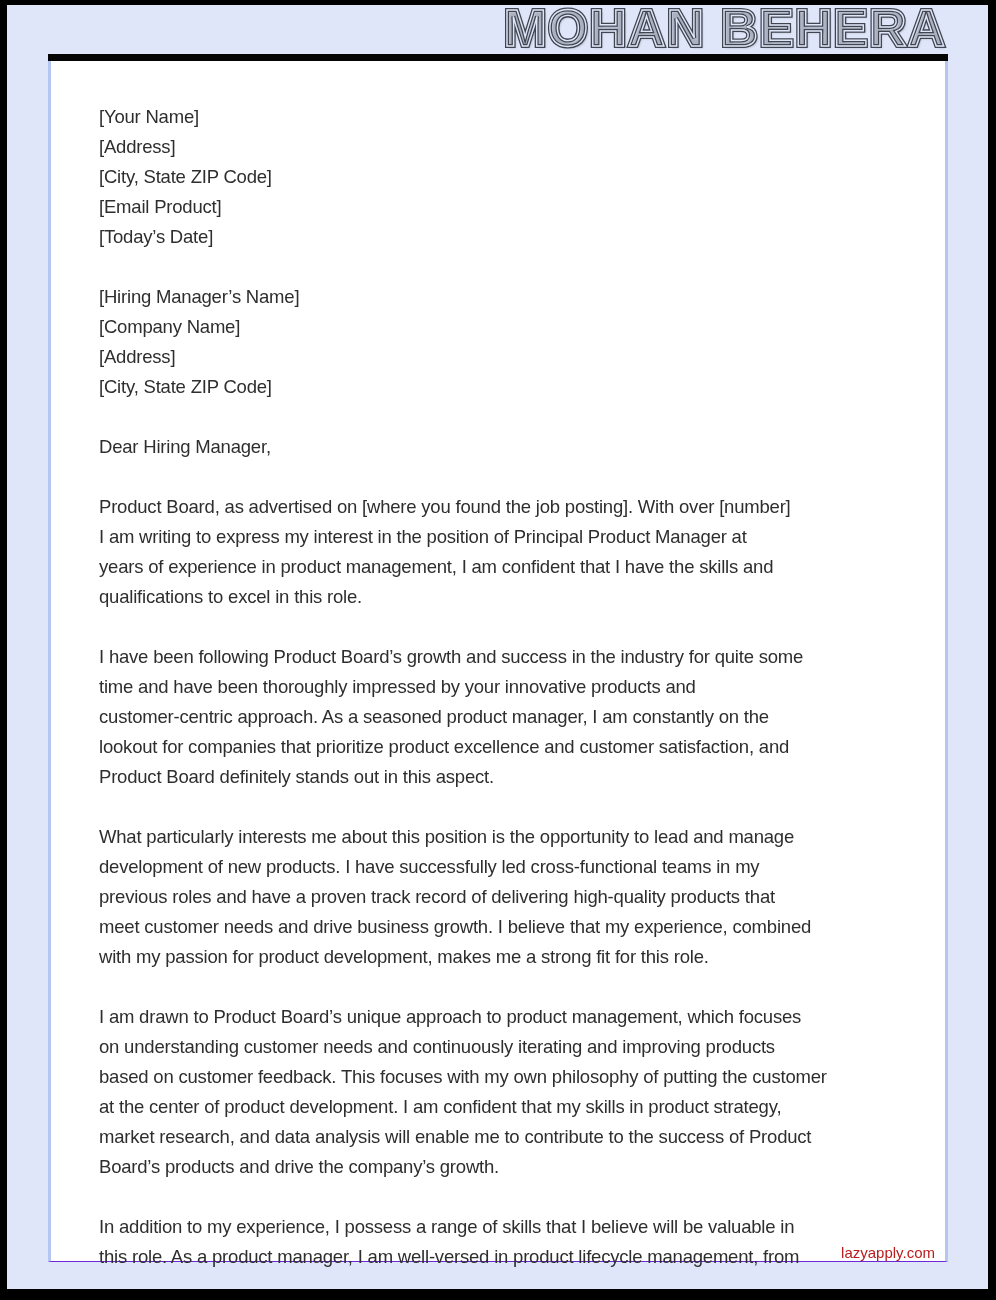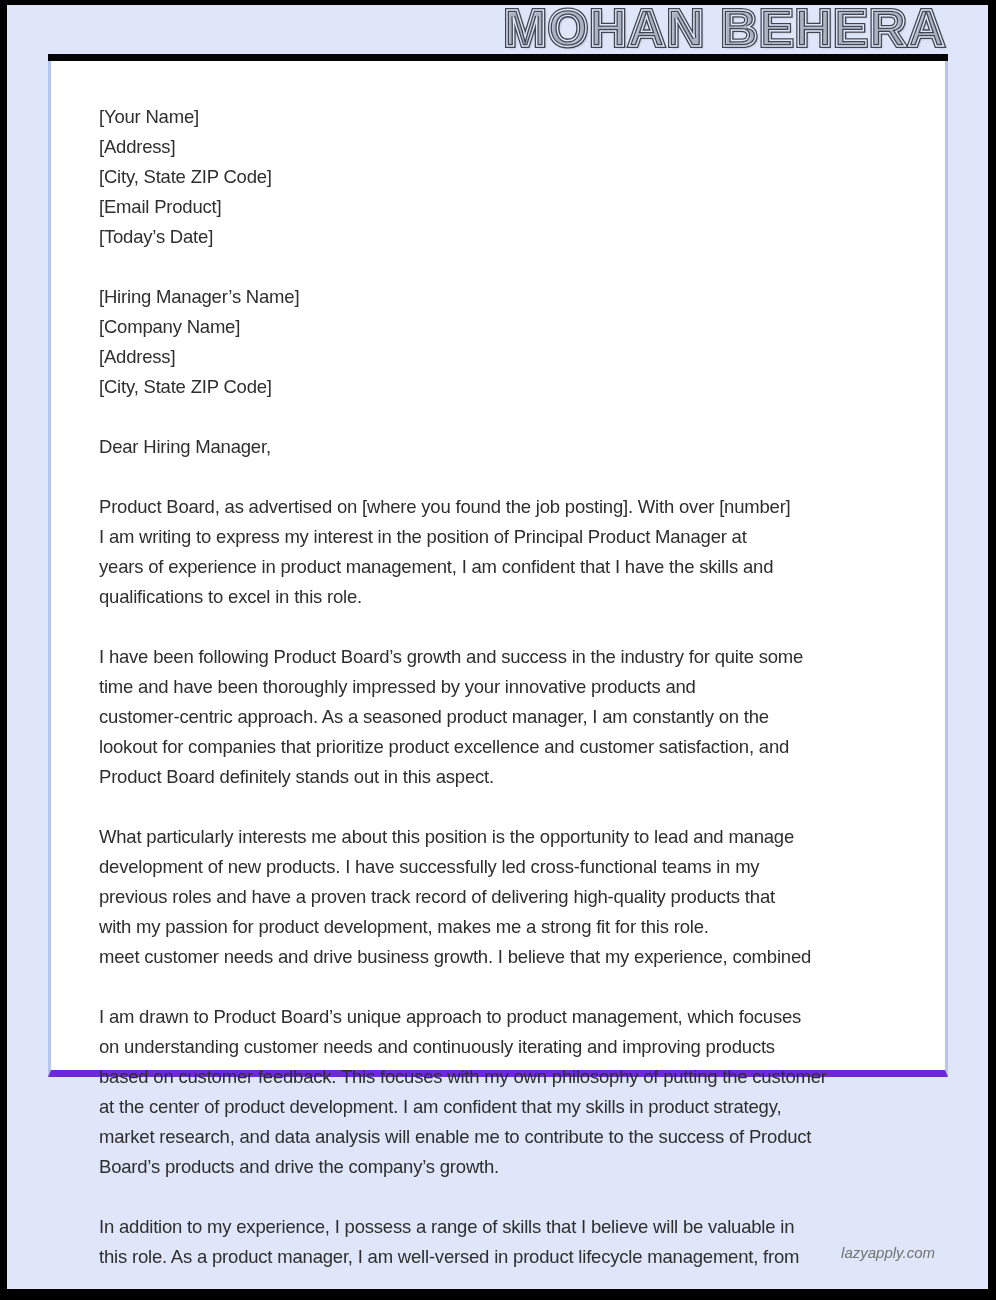--- a/index.html
+++ b/index.html
@@ -58,26 +58,26 @@
     background: #050505;
     z-index: 4;
   }
 
   
   .page {
     position: absolute;
     left: 48px;
     top: 61px;
     width: 900px;
-    height: 1016px;
+    height: 1201px;
     box-sizing: border-box;
     background: #ffffff;
     border-left: 3px solid #b5c7f0;
     border-right: 3px solid #b5c7f0;
-    border-bottom: 7px solid #6d28d9;
+    border-bottom: 1px solid #6d28d9;
     z-index: 2;
     overflow: visible;
   }
   .page-content {
     padding: 41px 46px 0 48px;
     color: #2e2e2e;
     font-size: 18.5px;
     line-height: 30px;
     letter-spacing: -0.2px;
     font-weight: 400;
@@ -86,24 +86,23 @@
   .block:last-child { margin-bottom: 0; }
   .tline { height: 30px; white-space: nowrap; }
 
   
   .watermark {
     position: absolute;
     top: 1243px;
     right: 61px;
     font-size: 15px;
     line-height: 20px;
-    color: #737373;
+    color: #b91c1c;
     letter-spacing: 0;
     z-index: 7;
-    font-style: italic;
   }
 </style>
 </head>
 <body>
 
 <div id="screen">
 
   <div class="title-wrap">
     <span class="title-layer title-back">MOHAN BEHERA</span>
     <span class="title-layer title-front">MOHAN BEHERA</span>
@@ -145,22 +144,22 @@
           <div class="tline">time and have been thoroughly impressed by your innovative products and</div>
           <div class="tline">customer-centric approach. As a seasoned product manager, I am constantly on the</div>
           <div class="tline">lookout for companies that prioritize product excellence and customer satisfaction, and</div>
           <div class="tline">Product Board definitely stands out in this aspect.</div>
         </div>
 
       <div class="block">
           <div class="tline">What particularly interests me about this position is the opportunity to lead and manage</div>
           <div class="tline">development of new products. I have successfully led cross-functional teams in my</div>
           <div class="tline">previous roles and have a proven track record of delivering high-quality products that</div>
+          <div class="tline">meet customer needs and drive business growth. I believe that my experience, combined</div>
           <div class="tline">with my passion for product development, makes me a strong fit for this role.</div>
-          <div class="tline">meet customer needs and drive business growth. I believe that my experience, combined</div>
         </div>
 
       <div class="block">
           <div class="tline">I am drawn to Product Board’s unique approach to product management, which focuses</div>
           <div class="tline">on understanding customer needs and continuously iterating and improving products</div>
           <div class="tline">based on customer feedback. This focuses with my own philosophy of putting the customer</div>
           <div class="tline">at the center of product development. I am confident that my skills in product strategy,</div>
           <div class="tline">market research, and data analysis will enable me to contribute to the success of Product</div>
           <div class="tline">Board’s products and drive the company’s growth.</div>
         </div>

